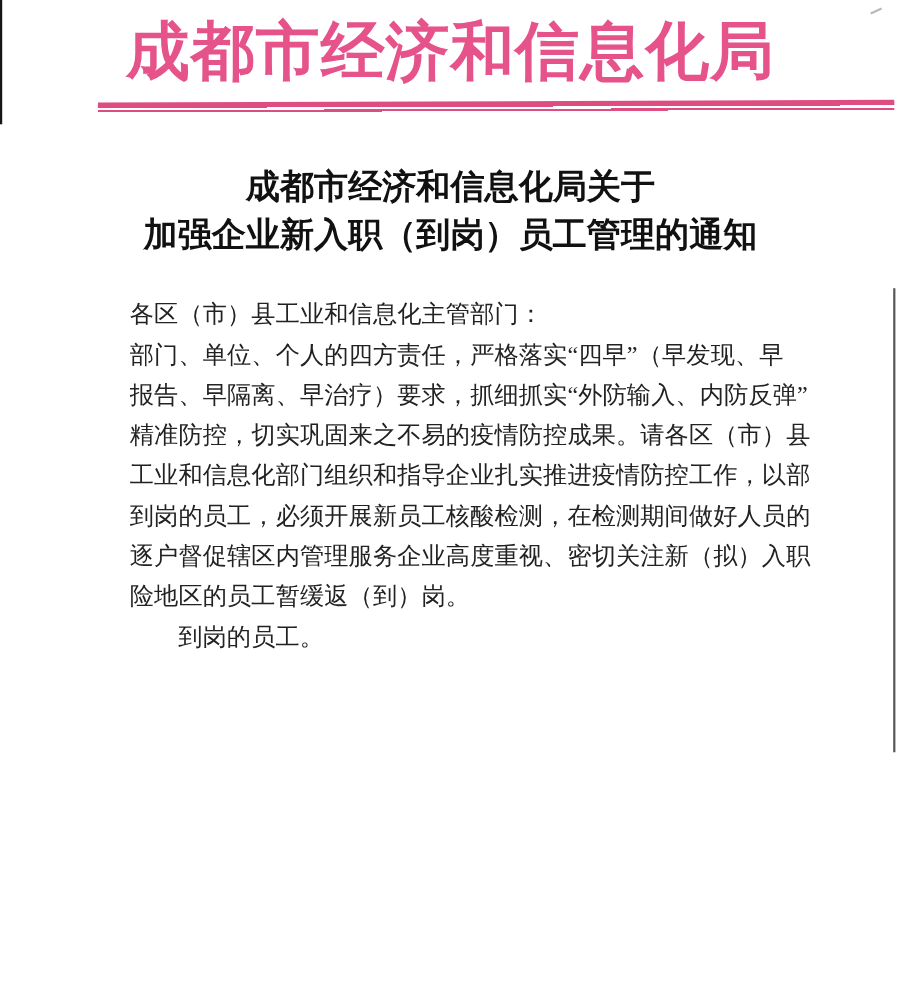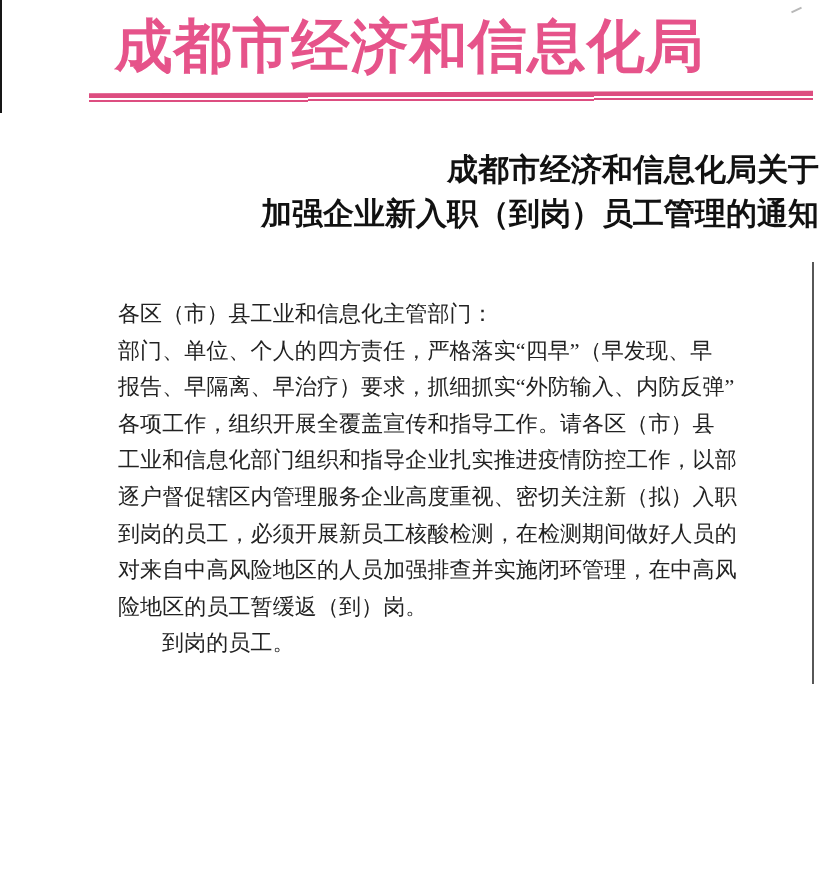--- a/index.html
+++ b/index.html
@@ -45,29 +45,29 @@
     background:linear-gradient(to bottom,
       var(--divider-pink) 0px,var(--divider-pink) 5px,
       #ffffff 5px,#ffffff 7px,
       var(--divider-pink) 7px,var(--divider-pink) 9px,
       transparent 9px);
     transform:rotate(-0.2deg);
   }
   
   .doc-title{
     position:absolute;top:148px;left:0;width:100%;
-    text-align:right;
+    text-align:center;
     font-size:31px;line-height:44px;
     font-weight:bold;color:var(--title-text);
     letter-spacing:0px;
   }
   
   .doc-body{
     position:absolute;left:118px;top:268px;width:640px;
-    font-size:22px;color:var(--body-text);margin-top:28px;
+    font-size:22px;color:var(--body-text);
   }
   .body-line{
     height:36.6px;line-height:36.6px;
     letter-spacing:0.1px;
     white-space:nowrap;
   }
   .body-line.indent{padding-left:44px;}
   
   .sig-block{
     position:absolute;left:430px;top:789px;width:300px;
@@ -114,25 +114,24 @@
   <div class="doc-title">
     <div>成都市经济和信息化局关于</div>
     <div>加强企业新入职（到岗）员工管理的通知</div>
   </div>
 
   <div class="doc-body">
 
   <div class="body-line">各区（市）县工业和信息化主管部门：</div>
       <div class="body-line">部门、单位、个人的四方责任，严格落实“四早”（早发现、早</div>
       <div class="body-line">报告、早隔离、早治疗）要求，抓细抓实“外防输入、内防反弹”</div>
-      <div class="body-line">各项工作，组织开展全覆盖宣传和指导工作。请各区（市）县</div>
+      <div class="body-line">精准防控，切实巩固来之不易的疫情防控成果。请各区（市）县</div>
       <div class="body-line">工业和信息化部门组织和指导企业扎实推进疫情防控工作，以部</div>
+      <div class="body-line">到岗的员工，必须开展新员工核酸检测，在检测期间做好人员的</div>
       <div class="body-line">逐户督促辖区内管理服务企业高度重视、密切关注新（拟）入职</div>
-      <div class="body-line">到岗的员工，必须开展新员工核酸检测，在检测期间做好人员的</div>
-      <div class="body-line">对来自中高风险地区的人员加强排查并实施闭环管理，在中高风</div>
       <div class="body-line">险地区的员工暂缓返（到）岗。</div>
       <div class="body-line indent">到岗的员工。</div>
     </div>
 
   <div class="sig-block">
     <div class="sig-agency">成都市经济和信息化局</div>
     <div class="sig-date">2021 年 8 月 9 日</div>
   </div>
 
   <svg class="seal" viewBox="-85 -85 170 170" width="170" height="170">

